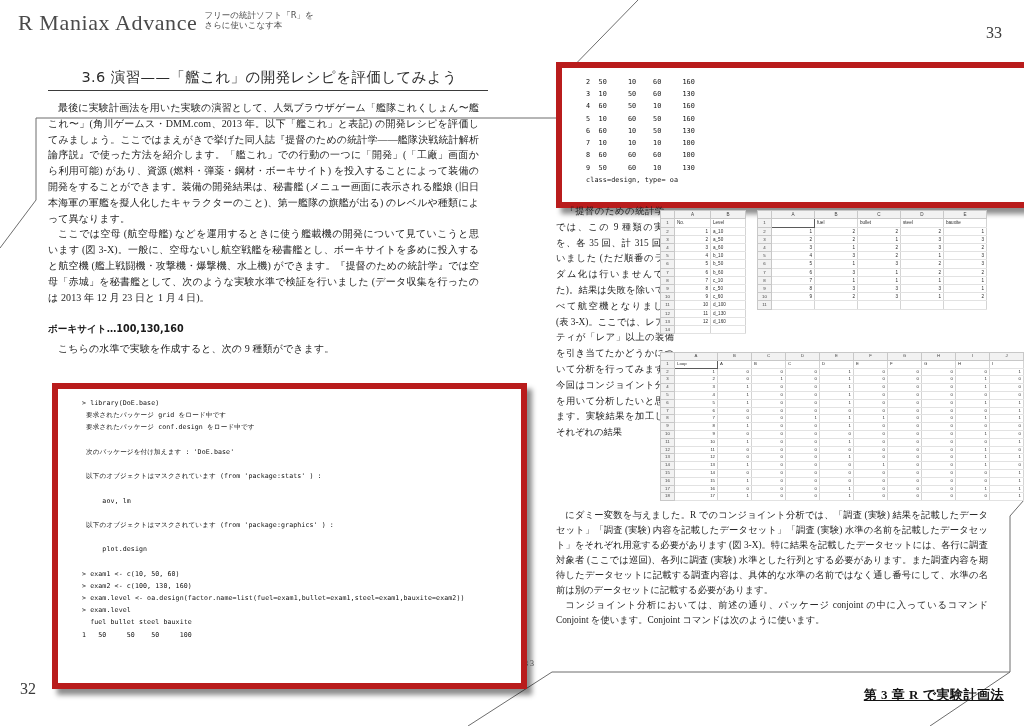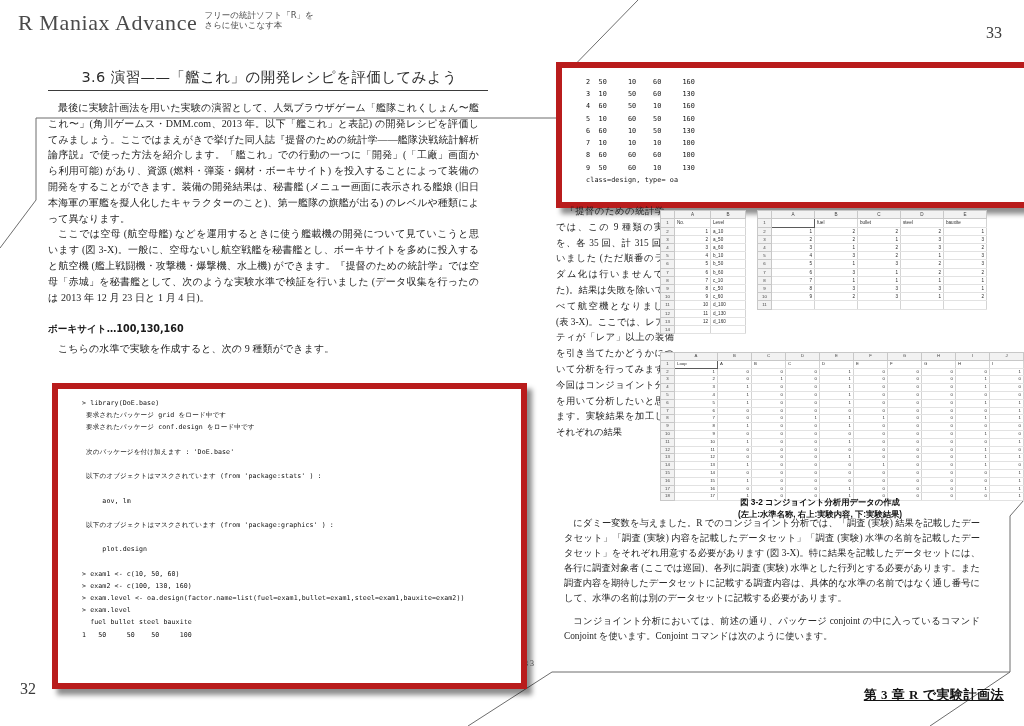--- a/index.html
+++ b/index.html
@@ -55,21 +55,21 @@
   }
   #code-left{left:52px;top:383px;width:415px;height:278px;}
   #code-right{left:556px;top:62px;width:420px;height:118px;
      font-size:6.8px;line-height:1.80;}
   #right-col{position:absolute;left:556px;top:204px;width:118px;}
   p.vcol{
     font-size:9.3px;line-height:1.70;text-align:justify;text-justify:inter-character;
     margin:0;text-indent:1em;color:#1d1d1d;
   }
   #right-bottom{position:absolute;left:556px;top:508px;width:432px;}
-  #right-bottom p{font-size:9.3px;line-height:1.62;text-align:justify;margin:8px;
+  #right-bottom p{font-size:9.3px;line-height:1.62;text-align:justify;margin:0;
     text-indent:1em;color:#1d1d1d;font-family:Liberation Serif, serif;}
 
   .chapfoot{position:absolute;right:20px;bottom:22px;font-size:13px;font-weight:bold;
     color:#141414;letter-spacing:0.5px;text-decoration:underline;}
 
   
   .sheet{position:absolute;background:#fff;font-family:"Liberation Sans","DejaVu Sans",sans-serif;}
   .sheet table{border-collapse:collapse;}
   .sheet td,.sheet th{
     font-weight:normal;font-size:4.6px;color:#2d2d2d;
@@ -610,24 +610,20 @@
             <td>0</td>
             <td>0</td>
             <td>0</td>
             <td>0</td>
             <td>1</td>
           </tr>
     </tbody>
       </table>
   </div>
 
-  <div class="figcap">
-    <div>図 3-2 コンジョイント分析用データの作成</div>
-    <div>(左上:水準名称, 右上:実験内容, 下:実験結果)</div>
-  </div>
 
   <div id="right-bottom">
     <p>にダミー変数を与えました。R でのコンジョイント分析では、「調査 (実験) 結果を記載したデータセット」「調査 (実験) 内容を記載したデータセット」「調査 (実験) 水準の名前を記載したデータセット」をそれぞれ用意する必要があります (図 3-X)。特に結果を記載したデータセットには、各行に調査対象者 (ここでは巡回)、各列に調査 (実験) 水準とした行列とする必要があります。また調査内容を期待したデータセットに記載する調査内容は、具体的な水準の名前ではなく通し番号にして、水準の名前は別のデータセットに記載する必要があります。</p>
     <p>コンジョイント分析においては、前述の通り、パッケージ conjoint の中に入っているコマンド Conjoint を使います。Conjoint コマンドは次のように使います。</p>
   </div>
 
   <div class="chapfoot">第 3 章 R で実験計画法</div>
 
 </div>
 

